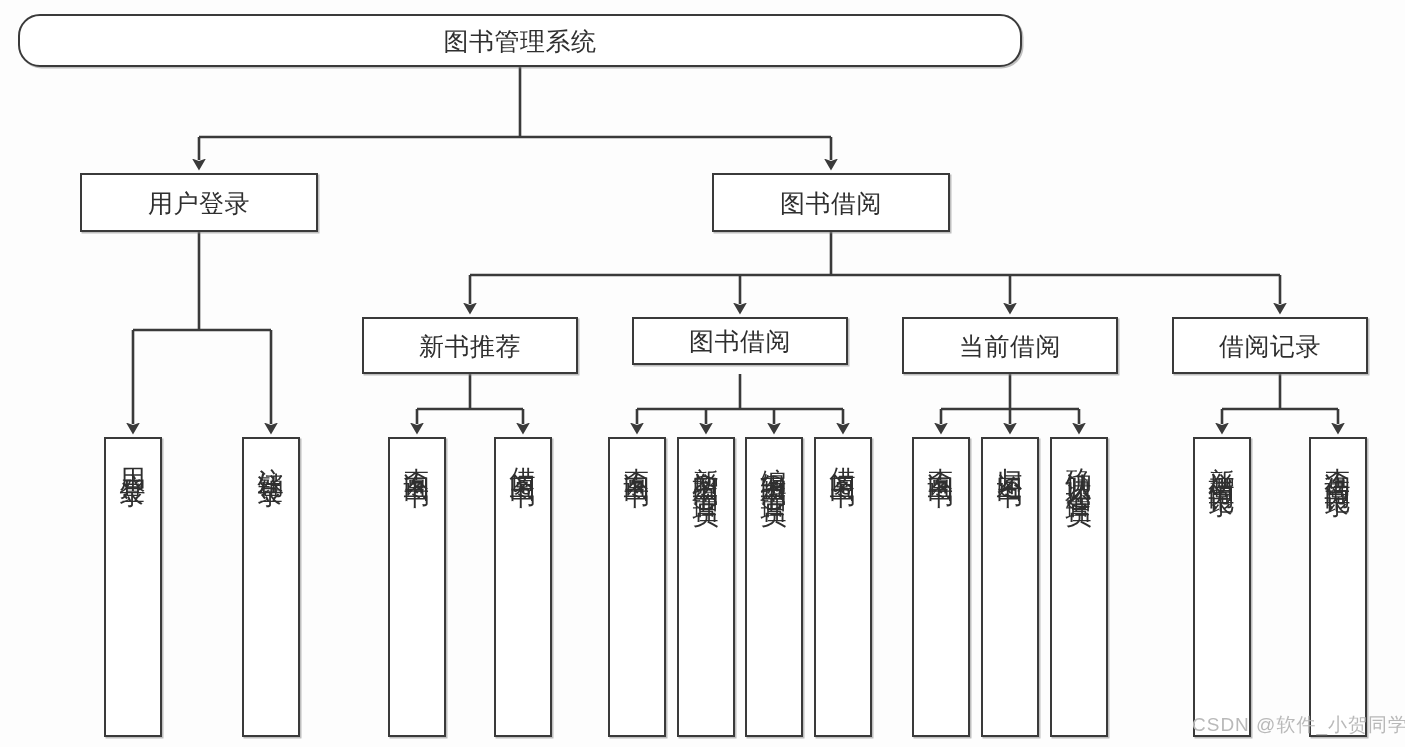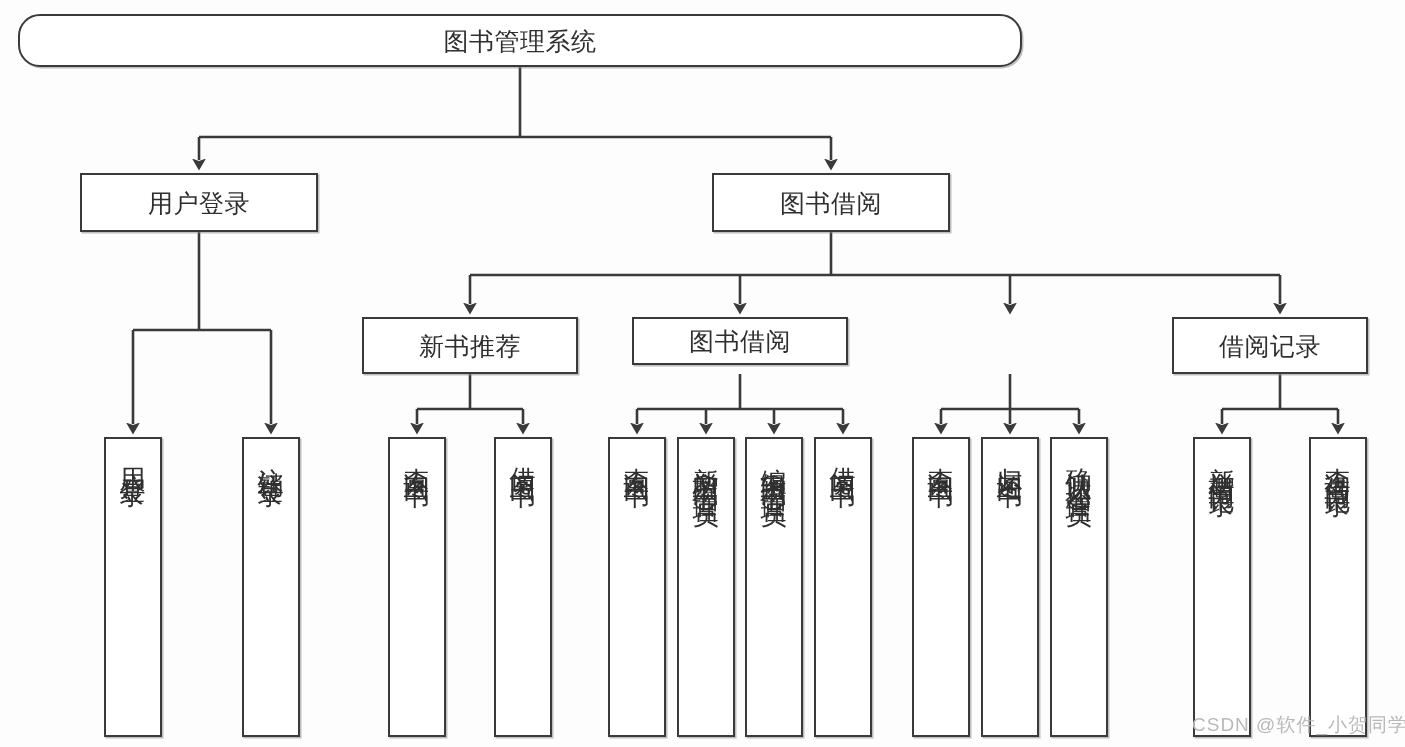--- a/index.html
+++ b/index.html
@@ -138,20 +138,23 @@
   <div class="node h" style="left:712px; top:173px; width:238px; height:59px;">
     <span class="label">图书借阅</span>
   </div>
 
   <div class="node h" style="left:362px; top:317px; width:216px; height:57px;">
     <span class="label">新书推荐</span>
   </div>
   <div class="node h" style="left:632px; top:317px; width:216px; height:48px;">
     <span class="label">图书借阅</span>
   </div>
+  <div class="node h" style="left:902px; top:317px; width:216px; height:57px;">
+    <span class="label">当前借阅</span>
+  </div>
   <div class="node h" style="left:1172px; top:317px; width:196px; height:57px;">
     <span class="label">借阅记录</span>
   </div>
 
   <div class="node v" style="left:104px; top:437px; width:58px; height:300px;">
     <span class="label">用户登录</span>
   </div>
   <div class="node v" style="left:242px; top:437px; width:58px; height:300px;">
     <span class="label">注销登录</span>
   </div>

